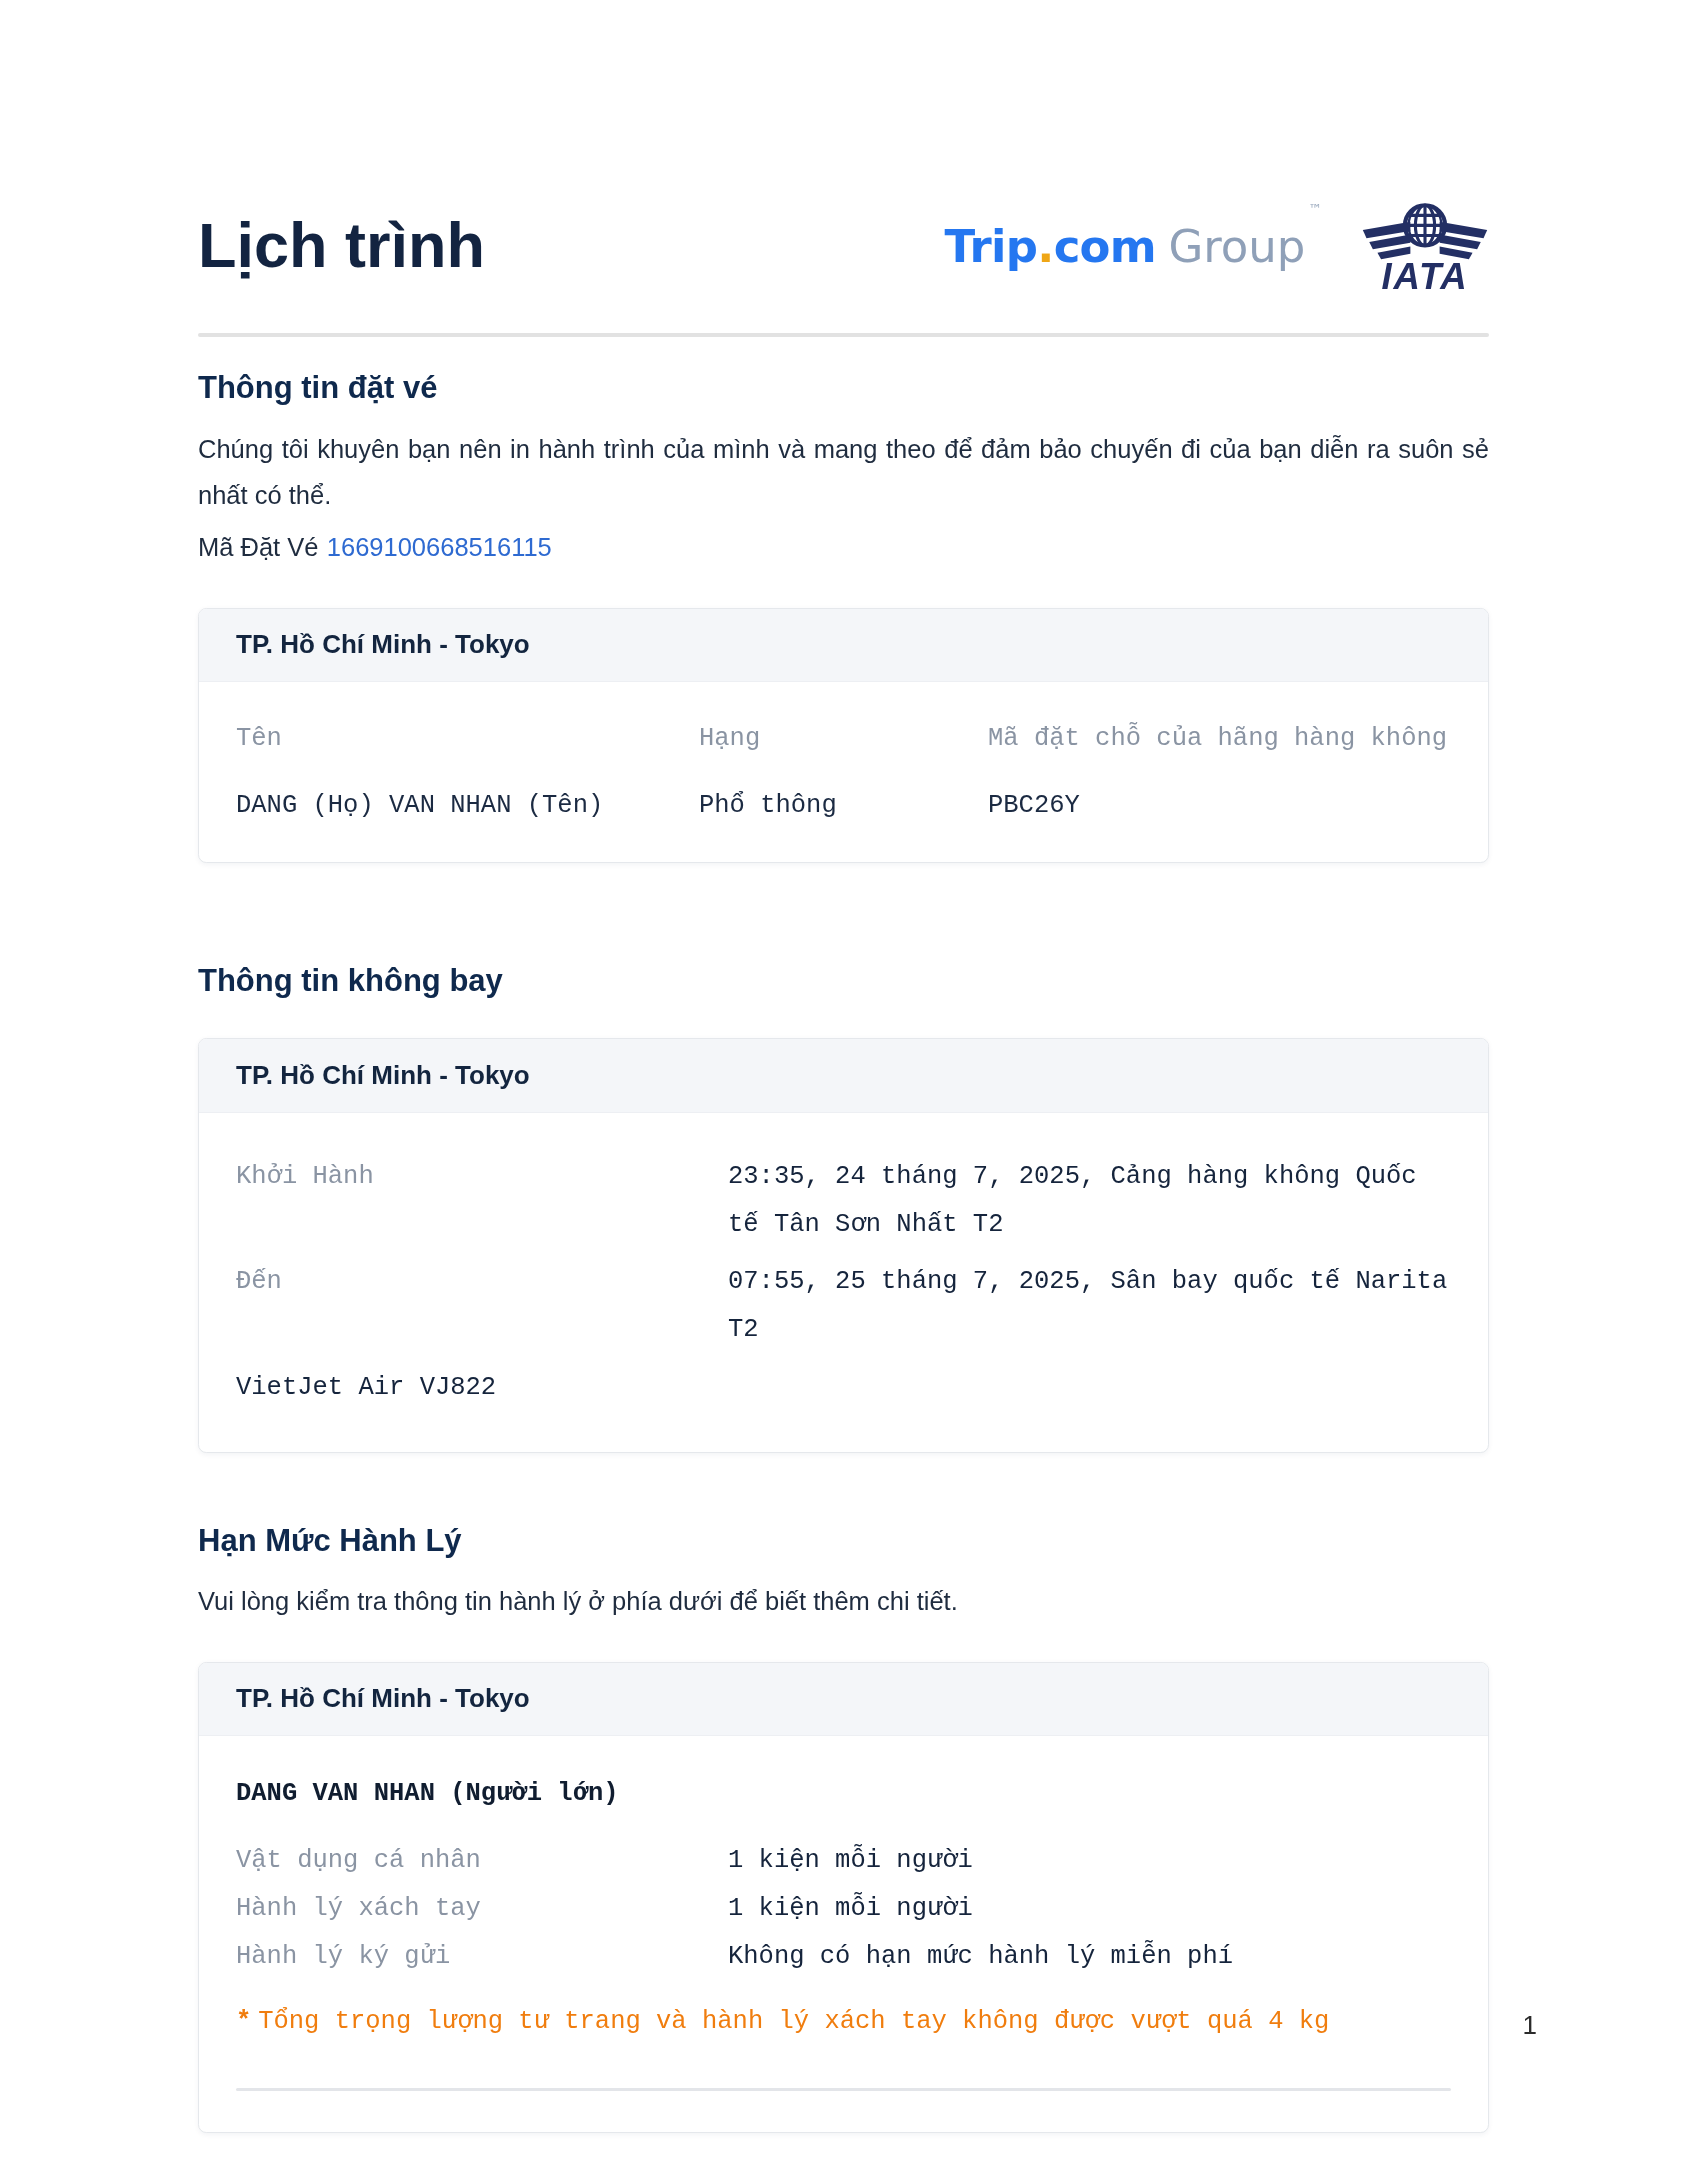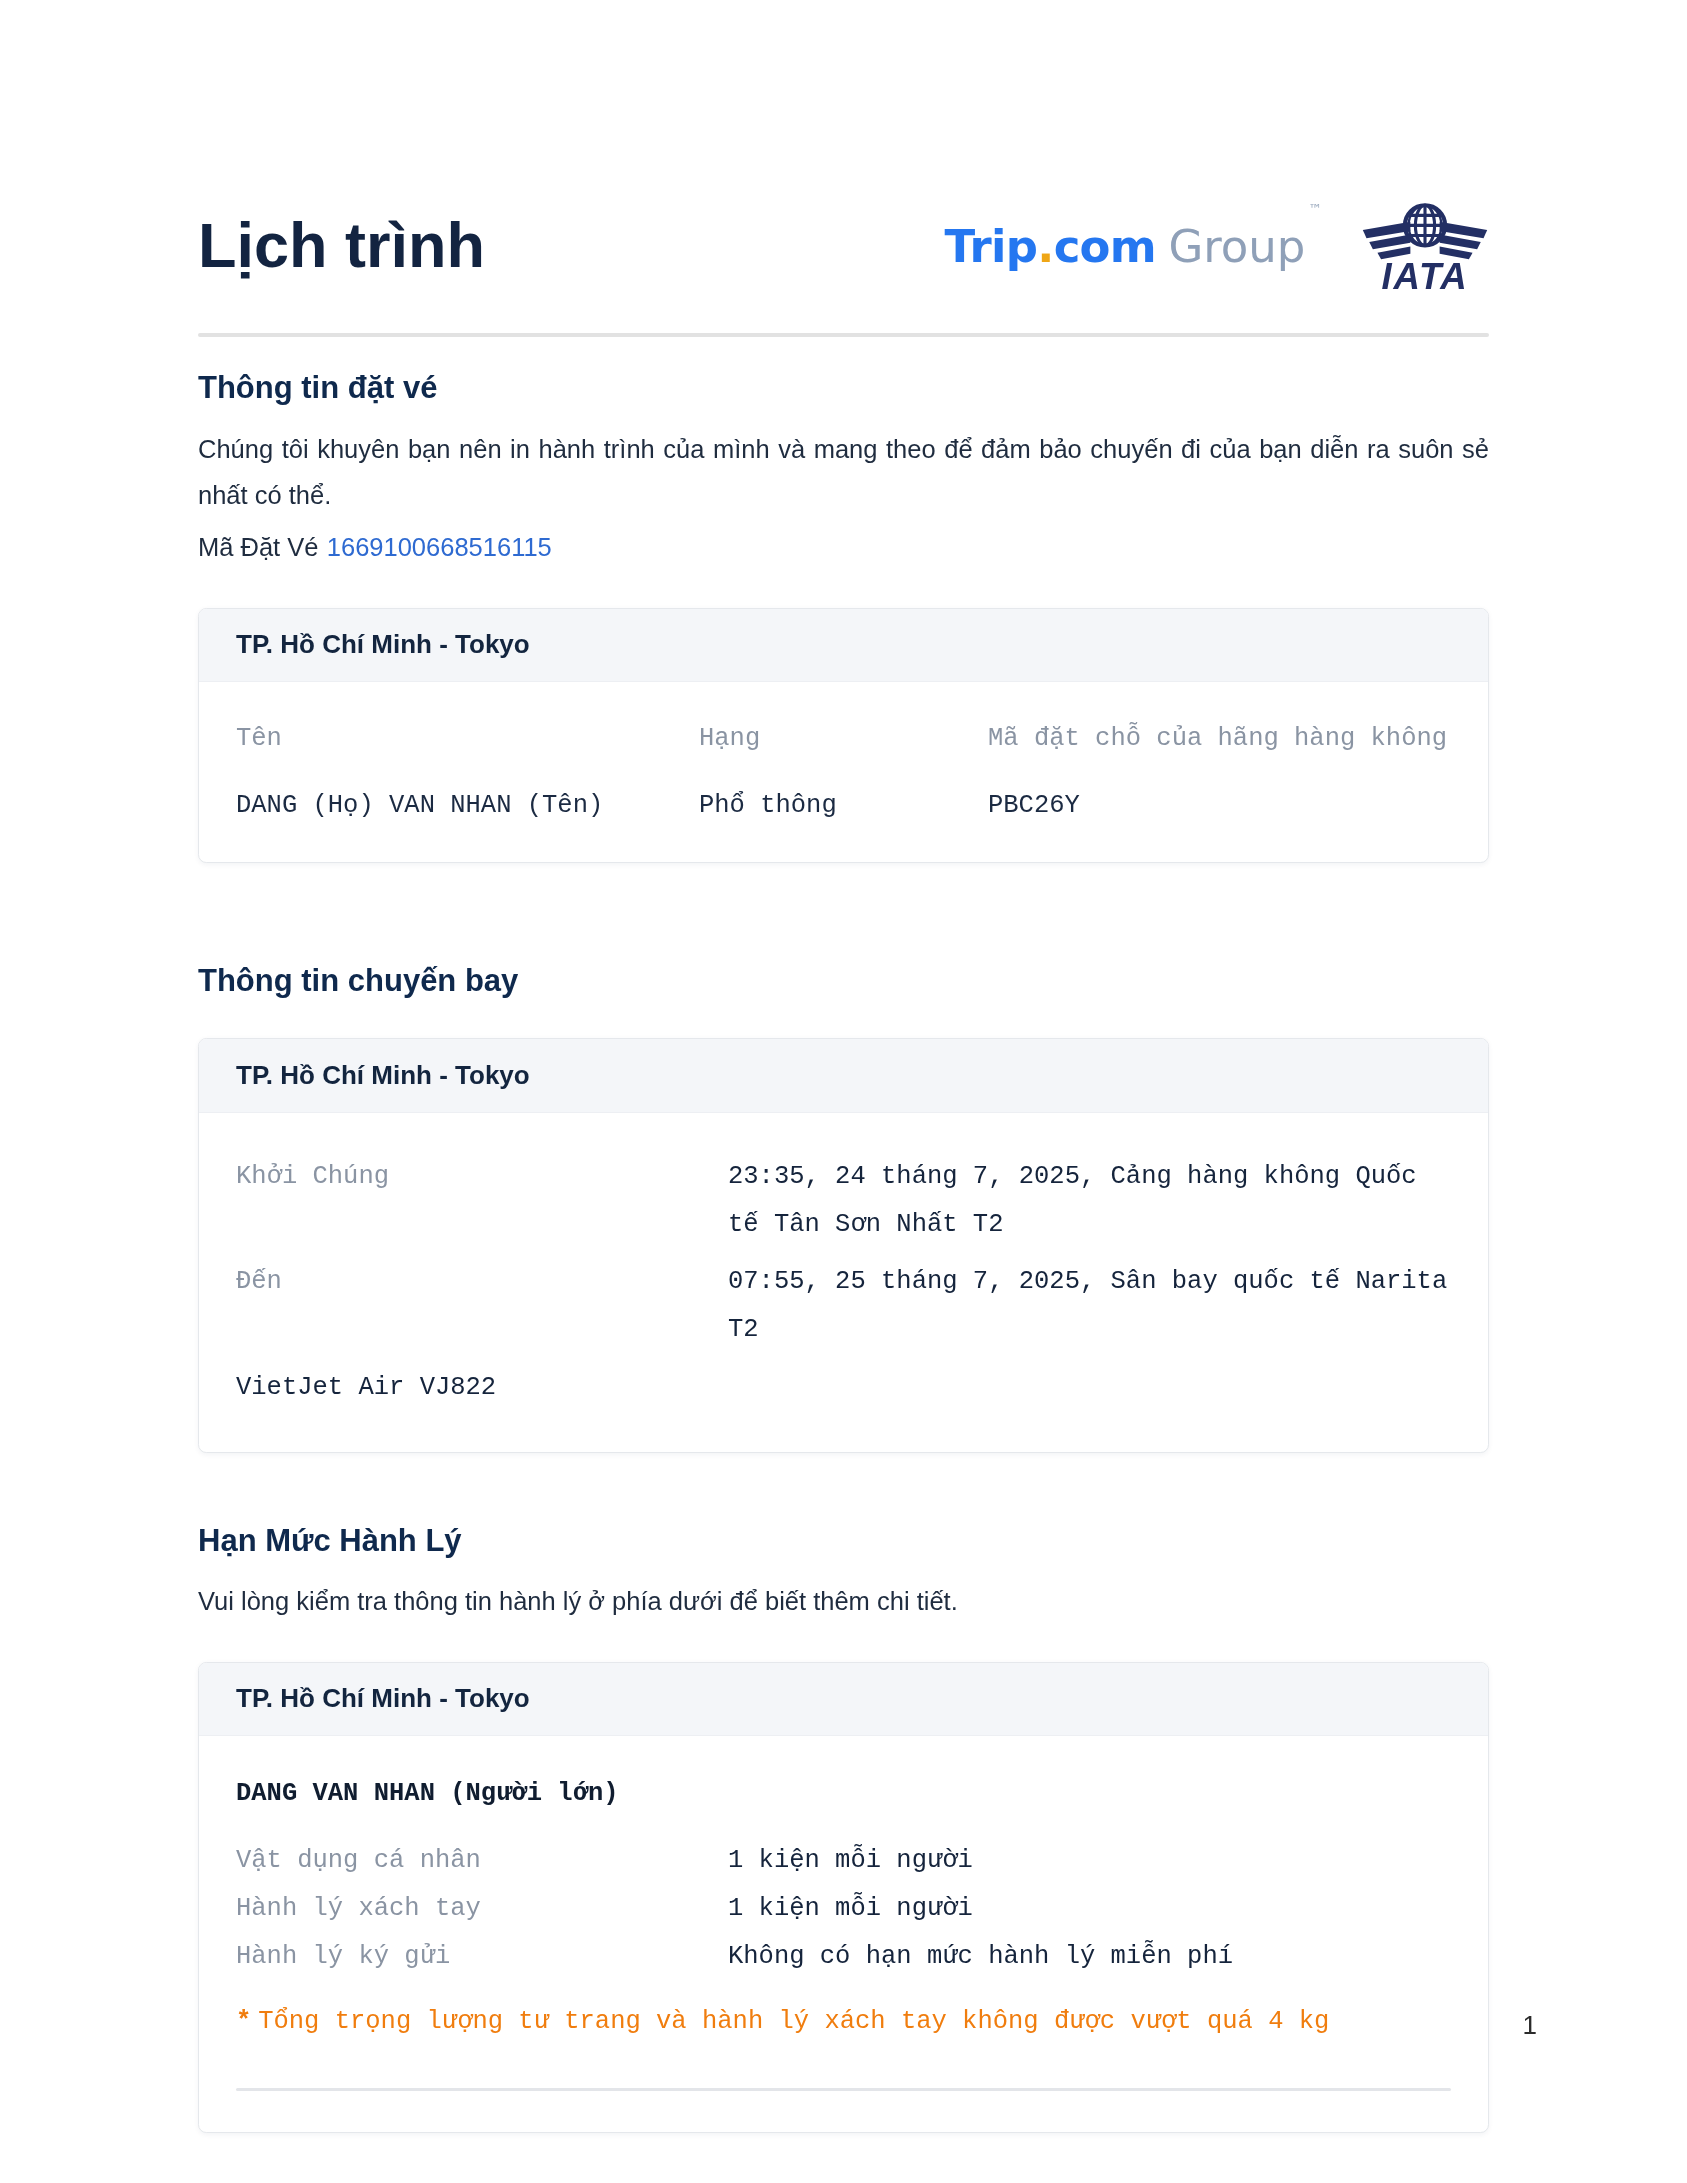--- a/index.html
+++ b/index.html
@@ -207,27 +207,27 @@
             <div class="cell">Phổ thông</div>
             <div class="cell">PBC26Y</div>
           </div>
         </div>
       </div>
     </section>
 
     <div class="spacer-lg"></div>
 
     <section>
-      <h2 class="section-heading" style="margin-top:66px;">Thông tin chuyến bay</h2>
+      <h2 class="section-heading" style="margin-top:66px;">Thông tin không bay</h2>
 
       <div class="card">
         <div class="card-header">TP. Hồ Chí Minh - Tokyo</div>
         <div class="card-body">
           <div class="info-row">
-            <div class="info-label">Khởi Chúng</div>
+            <div class="info-label">Khởi Hành</div>
             <div class="info-value">23:35, 24 tháng 7, 2025, Cảng hàng không Quốc tế Tân Sơn Nhất T2</div>
           </div>
           <div class="info-row">
             <div class="info-label">Đến</div>
             <div class="info-value">07:55, 25 tháng 7, 2025, Sân bay quốc tế Narita T2</div>
           </div>
           <div class="info-row">
             <div class="info-value">VietJet Air VJ822</div>
           </div>
         </div>

